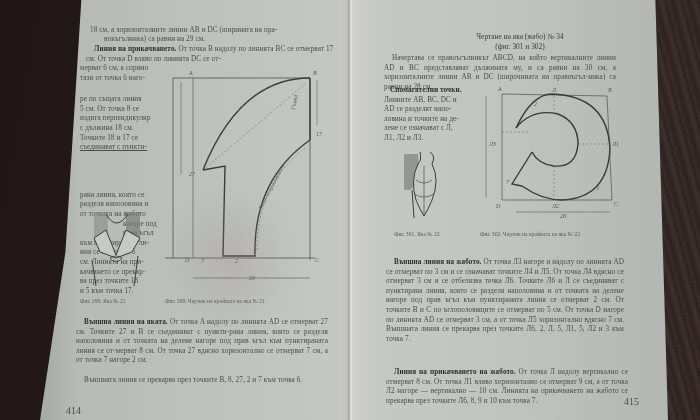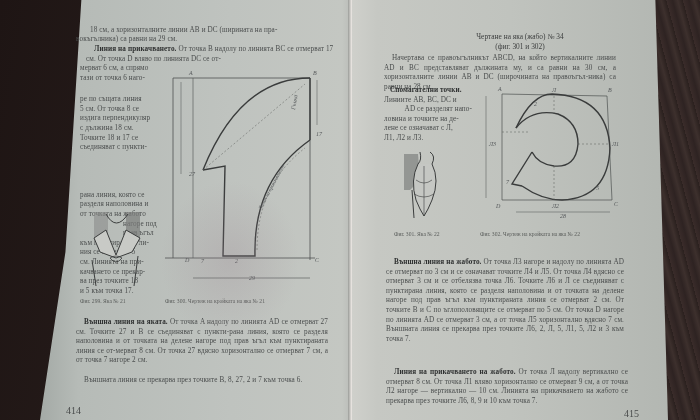--- a/index.html
+++ b/index.html
@@ -43,35 +43,35 @@
   }
 </style>
 </head>
 <body>
 
 <div class="bg-right"></div>
 
 <div class="page page-left"></div>
 
 <div class="txt" style="left:90px;top:26px;width:250px;">18 см, а хоризонталните линии AB и DC (ширината на пра-</div>
-<div class="txt" style="left:76px;top:35px;width:250px;">вокъгълника) са равни на 29 см.</div>
+<div class="txt" style="left:104px;top:35px;width:250px;">вокъгълника) са равни на 29 см.</div>
 <div class="txt" style="left:86px;top:45px;width:256px;text-indent:8px;">
   <b>Линия на прикачването.</b>
   <span>От точка B надолу по линията BC се отмерват 17 см. От точка D вляво по линията DC се от-</span>
 </div>
 
 <div style="position:absolute;left:80px;top:64px;width:84px;">
   <div class="txt" style="position:relative;">мерват 6 см, а спрямо</div>
   <div class="txt" style="position:relative;">тази от точка 6 наго-</div>
   <div class="txt" style="position:relative;margin-top:12px;">ре по същата линия</div>
   <div class="txt" style="position:relative;">5 см. От точка 8 се</div>
   <div class="txt" style="position:relative;">издига перпендикуляр</div>
   <div class="txt" style="position:relative;">с дължина 18 см.</div>
   <div class="txt" style="position:relative;">Точките 18 и 17 се</div>
-  <div class="txt" style="position:relative;">съединяват с пункти-</div>
+  <div class="txt" style="position:relative;text-decoration:underline;">съединяват с пункти-</div>
   <div class="txt" style="position:relative;margin-top:38px;">рана линия, която се</div>
   <div class="txt" style="position:relative;">разделя наполовина и</div>
   <div class="txt" style="position:relative;">от точката на жабото</div>
   <div class="txt" style="position:relative;margin-left:43px;">нагоре под прав ъгъл</div>
   <div class="txt" style="position:relative;">към пунктираната ли-</div>
   <div class="txt" style="position:relative;">ния се отмерват 5</div>
   <div class="txt" style="position:relative;">см. Линията на при-</div>
   <div class="txt" style="position:relative;">качването се прекар-</div>
   <div class="txt" style="position:relative;">ва през точките 18</div>
   <div class="txt" style="position:relative;">и 5 към точка 17.</div>
@@ -140,21 +140,21 @@
 <div class="page page-right"></div>
 
 <div class="title" style="left:430px;top:32px;width:180px;">Чертане на яка (жабо) № 34</div>
 <div class="title" style="left:430px;top:42px;width:180px;">(фиг. 301 и 302)</div>
 
 <div class="txt" style="left:384px;top:54px;width:232px;text-indent:8px;text-align:justify;">Начертава се правоъгълникът ABCD, на който вертикалните линии AD и BC представляват дължината му, и са равни на 30 см, а хоризонталните линии AB и DC (широчината на правоъгъл-ника) са равни на 28 см.</div>
 
 <div style="position:absolute;left:384px;top:86px;width:88px;">
   <div class="txt heading" style="position:relative;text-indent:6px;">Спомагателни точки.</div>
   <div class="txt" style="position:relative;">Линиите AB, BC, DC и</div>
-  <div class="txt" style="position:relative;text-align:right;">AD се разделят напо-</div>
+  <div class="txt" style="position:relative;">AD се разделят напо-</div>
   <div class="txt" style="position:relative;">ловина и точките на де-</div>
   <div class="txt" style="position:relative;">лене се означават с Л,</div>
   <div class="txt" style="position:relative;">Л1, Л2 и Л3.</div>
 </div>
 
 <svg width="140" height="135" style="left:482px;top:86px;" viewBox="0 0 140 135">
   <g stroke="#4e5150" fill="none" stroke-width="0.7">
     <line x1="20" y1="8" x2="125" y2="10"></line>
     <line x1="125" y1="10" x2="130" y2="114"></line>
     <line x1="20" y1="114" x2="130" y2="114"></line>
@@ -205,13 +205,13 @@
 <div class="txt" style="left:386px;top:258px;width:238px;text-indent:8px;text-align:justify;">
   <b>Външна линия на жабото.</b>
   <span>От точка Л3 нагоре и надолу по линията AD се отмерват по 3 см и се означават точките Л4 и Л5. От точка Л4 вдясно се отмерват 3 см и се отбелязва точка Л6. Точките Л6 и Л се съединяват с пунктирана линия, която се разделя наполовина и от точката на делене нагоре под прав ъгъл към пунктираната линия се отмерват 2 см. От точките B и C по ъглополовящите се отмерват по 5 см. От точка D нагоре по линията AD се отмерват 3 см, а от точка Л5 хоризонтално вдясно 7 см. Външната линия се прекарва през точките Л6, 2, Л, 5, Л1, 5, Л2 и 3 към точка 7.</span>
 </div>
 
 <div class="txt" style="left:386px;top:352px;width:242px;text-indent:8px;text-align:justify;margin-top:16px;">
   <b>Линия на прикачването на жабото.</b>
   <span>От точка Л надолу вертикално се отмерват 8 см. От точка Л1 вляво хоризонтално се отмерват 9 см, а от точка Л2 нагоре — вертикално — 10 см. Линията на прикачването на жабото се прекарва през точките Л6, 8, 9 и 10 към точка 7.</span>
 </div>
 
-<div class="pagenum" style="left:624px;top:408px;">415</div>
+<div class="pagenum" style="left:624px;top:396px;">415</div>
 
 </body></html>

